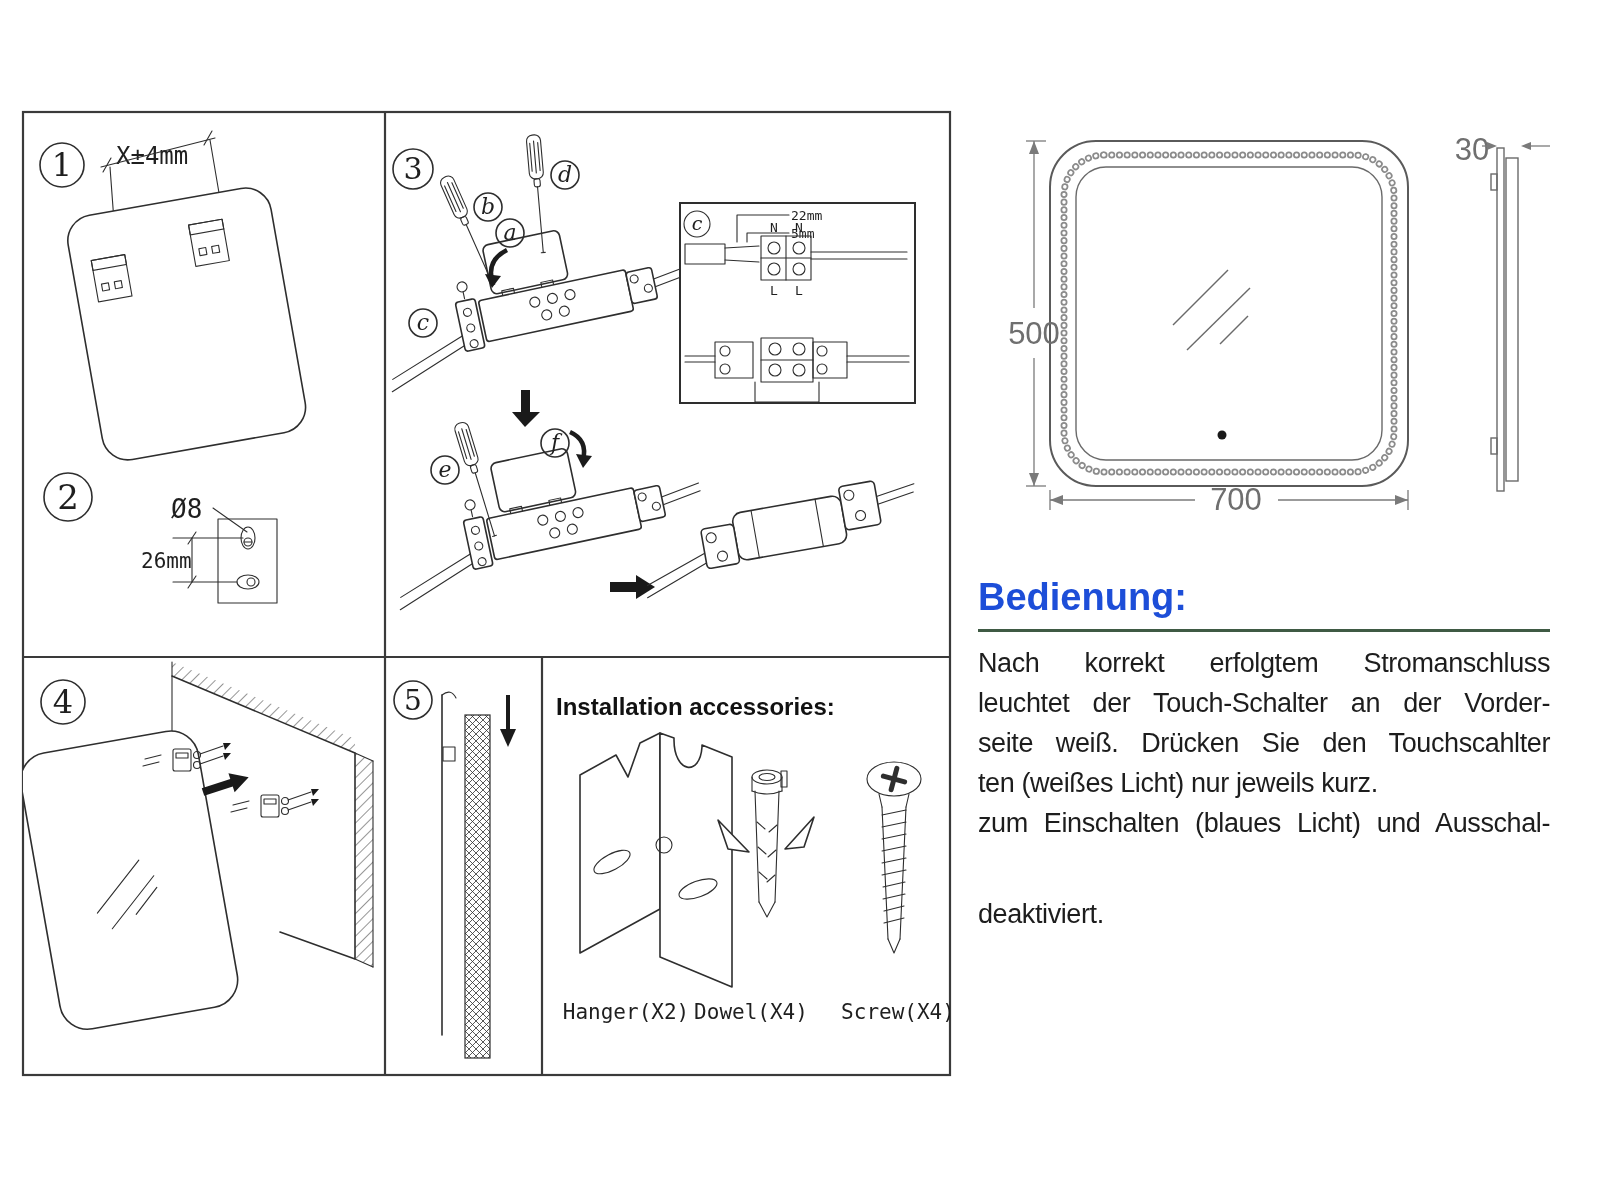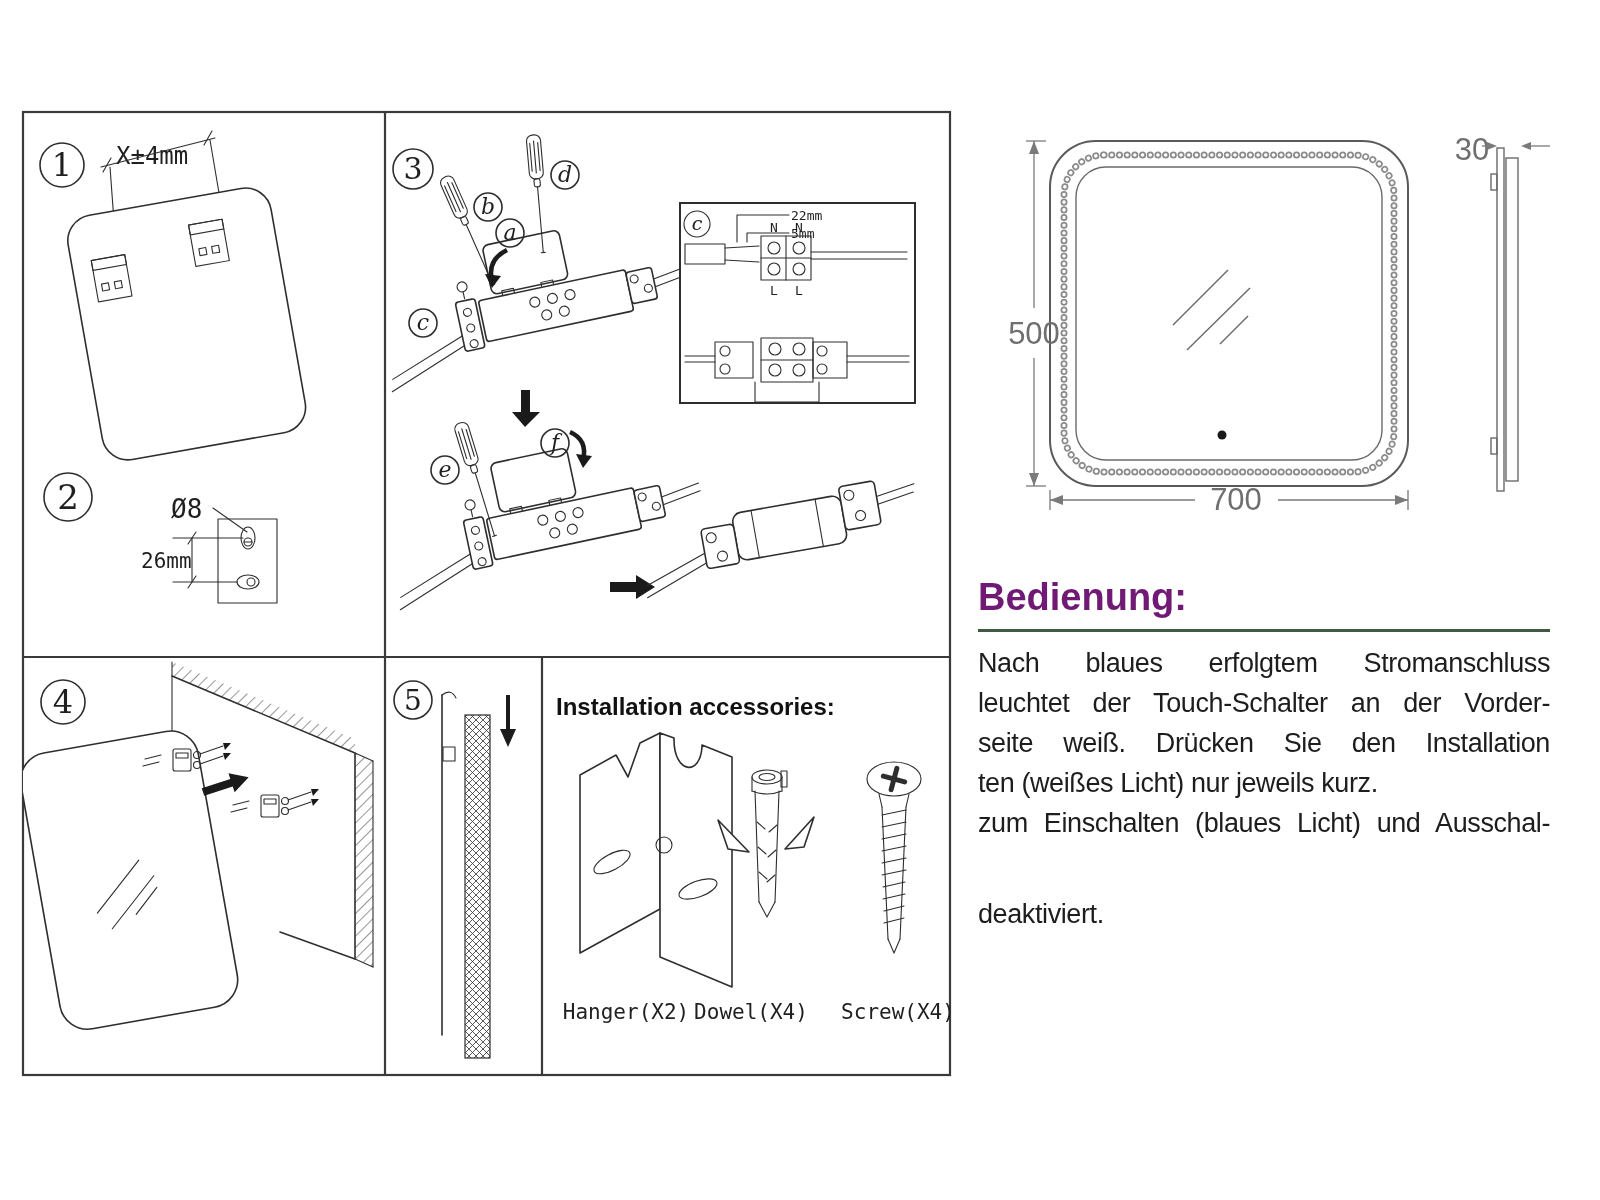--- a/index.html
+++ b/index.html
@@ -16,21 +16,21 @@
   .srf{font-family:"DejaVu Serif","Liberation Serif",serif;fill:#1f1f1f;}
   .ital{font-style:italic;}
   .dimln{fill:none;stroke:#7a7a7a;stroke-width:1.3;}
   .dimfill{fill:#7a7a7a;stroke:none;}
   .mirln{fill:none;stroke:#5a5a5a;stroke-width:2;}
   .mirthin{fill:none;stroke:#6a6a6a;stroke-width:1.4;}
   .dimtxt{font-family:"Liberation Sans",sans-serif;fill:#6f6f6f;}
   .acctitle{font-family:"Liberation Sans",sans-serif;font-weight:bold;fill:#111;}
   
   #bedienung{left:978px;top:576px;width:572px;}
-  #bedienung h1{margin:0;font-size:38px;font-weight:bold;color:#701a75;line-height:1.15;
+  #bedienung h1{margin:0;font-size:38px;font-weight:bold;color:#1d4ed8;line-height:1.15;
                 font-family:"Liberation Sans",sans-serif;}
   #bedienung .rule{height:3px;margin-top:9px;}
   .btext{margin-top:11px;color:#1d1d1d;}
   .btext .bline{font-size:27px;line-height:40px;letter-spacing:-0.4px;
                 text-align:justify;text-align-last:justify;white-space:nowrap;}
   .btext .bline.endline{text-align-last:left;}
   .p2{margin-top:11px;}
 </style>
 </head>
 <body>
@@ -412,23 +412,23 @@
       <polygon class="dimfill" points="507,28 497,24 497,32"></polygon>
       <line class="dimln" x1="535" y1="28" x2="560" y2="28"></line>
       <polygon class="dimfill" points="531,28 541,24 541,32"></polygon>
     </g>
   </svg>
 
   <div id="bedienung" class="abs">
     <h1>Bedienung:</h1>
     <div class="rule" style="background:#3f5a44"></div>
     <div class="btext">
-      <div class="bline">Nach blaues erfolgtem Stromanschluss</div>
+      <div class="bline">Nach korrekt erfolgtem Stromanschluss</div>
       <div class="bline">leuchtet der Touch-Schalter an der Vorder-</div>
-      <div class="bline">seite weiß. Drücken Sie den Installation</div>
+      <div class="bline">seite weiß. Drücken Sie den Touchscahlter</div>
       <div class="bline endline">ten (weißes Licht) nur jeweils kurz.</div>
       <div class="bline">zum Einschalten (blaues Licht) und Ausschal-</div>
     </div>
     <div class="btext p2" style="margin-top:51px">
       <div class="bline endline">deaktiviert.</div>
     </div>
   </div>
 
 </div>
 

